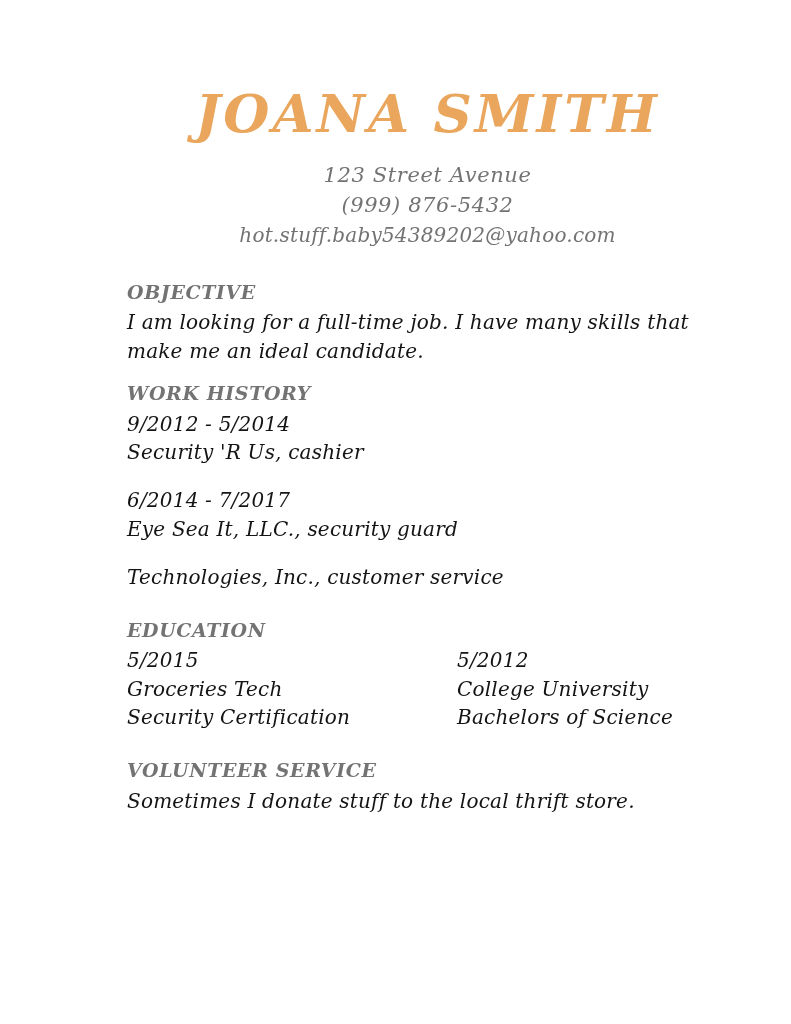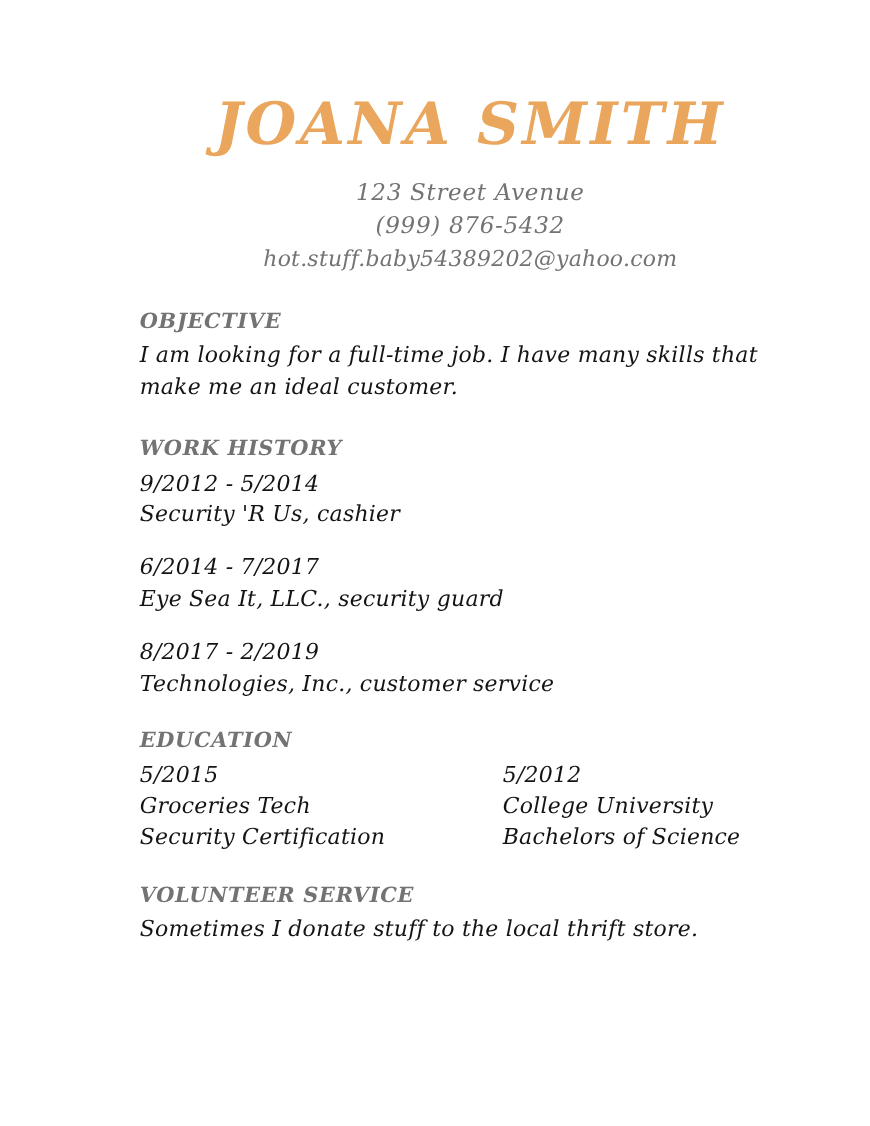--- a/index.html
+++ b/index.html
@@ -77,21 +77,21 @@
     font-size: 20px;
     color: #141414;
     line-height: 1.42;
     margin: 0;
     letter-spacing: 0.2px;
   }
 
   .section-objective { margin-top: 0; }
   .section-objective .body-line { max-width: 610px; }
 
-  .section-work { margin-top: 31px; }
+  .section-work { margin-top: 16px; }
   .job {
     margin-bottom: 20px;
   }
   .job:last-child { margin-bottom: 0; }
 
   .section-education { margin-top: 26px; }
   .edu-columns {
     display: flex;
     align-items: flex-start;
   }
@@ -115,39 +115,38 @@
       <p class="contact-line">(999) 876-5432</p>
       <p class="contact-line email">hot.stuff.baby54389202@yahoo.com</p>
     </div>
   </div>
 
   <div class="body-area">
 
     <div class="section section-objective">
       <h2 class="section-heading">OBJECTIVE</h2>
       <p class="body-line">I am looking for a full-time job. I have many skills that</p>
-      <p class="body-line">make me an ideal customer.</p>
+      <p class="body-line">make me an ideal candidate.</p>
     </div>
 
     <div class="section section-work">
       <h2 class="section-heading">WORK HISTORY</h2>
 
 
       <div class="job">
         <p class="body-line">9/2012 - 5/2014</p>
         <p class="body-line">Security 'R Us, cashier</p>
       </div>
 
       <div class="job">
         <p class="body-line">6/2014 - 7/2017</p>
         <p class="body-line">Eye Sea It, LLC., security guard</p>
       </div>
 
       <div class="job">
-        <p class="body-line">8/2017 - 2/2019</p>
         <p class="body-line">Technologies, Inc., customer service</p>
       </div>
     </div>
 
     <div class="section section-education">
       <h2 class="section-heading">EDUCATION</h2>
       <div class="edu-columns">
         <div class="edu-col edu-col-left">
           <p class="body-line">5/2015</p>
           <p class="body-line">Groceries Tech</p>

